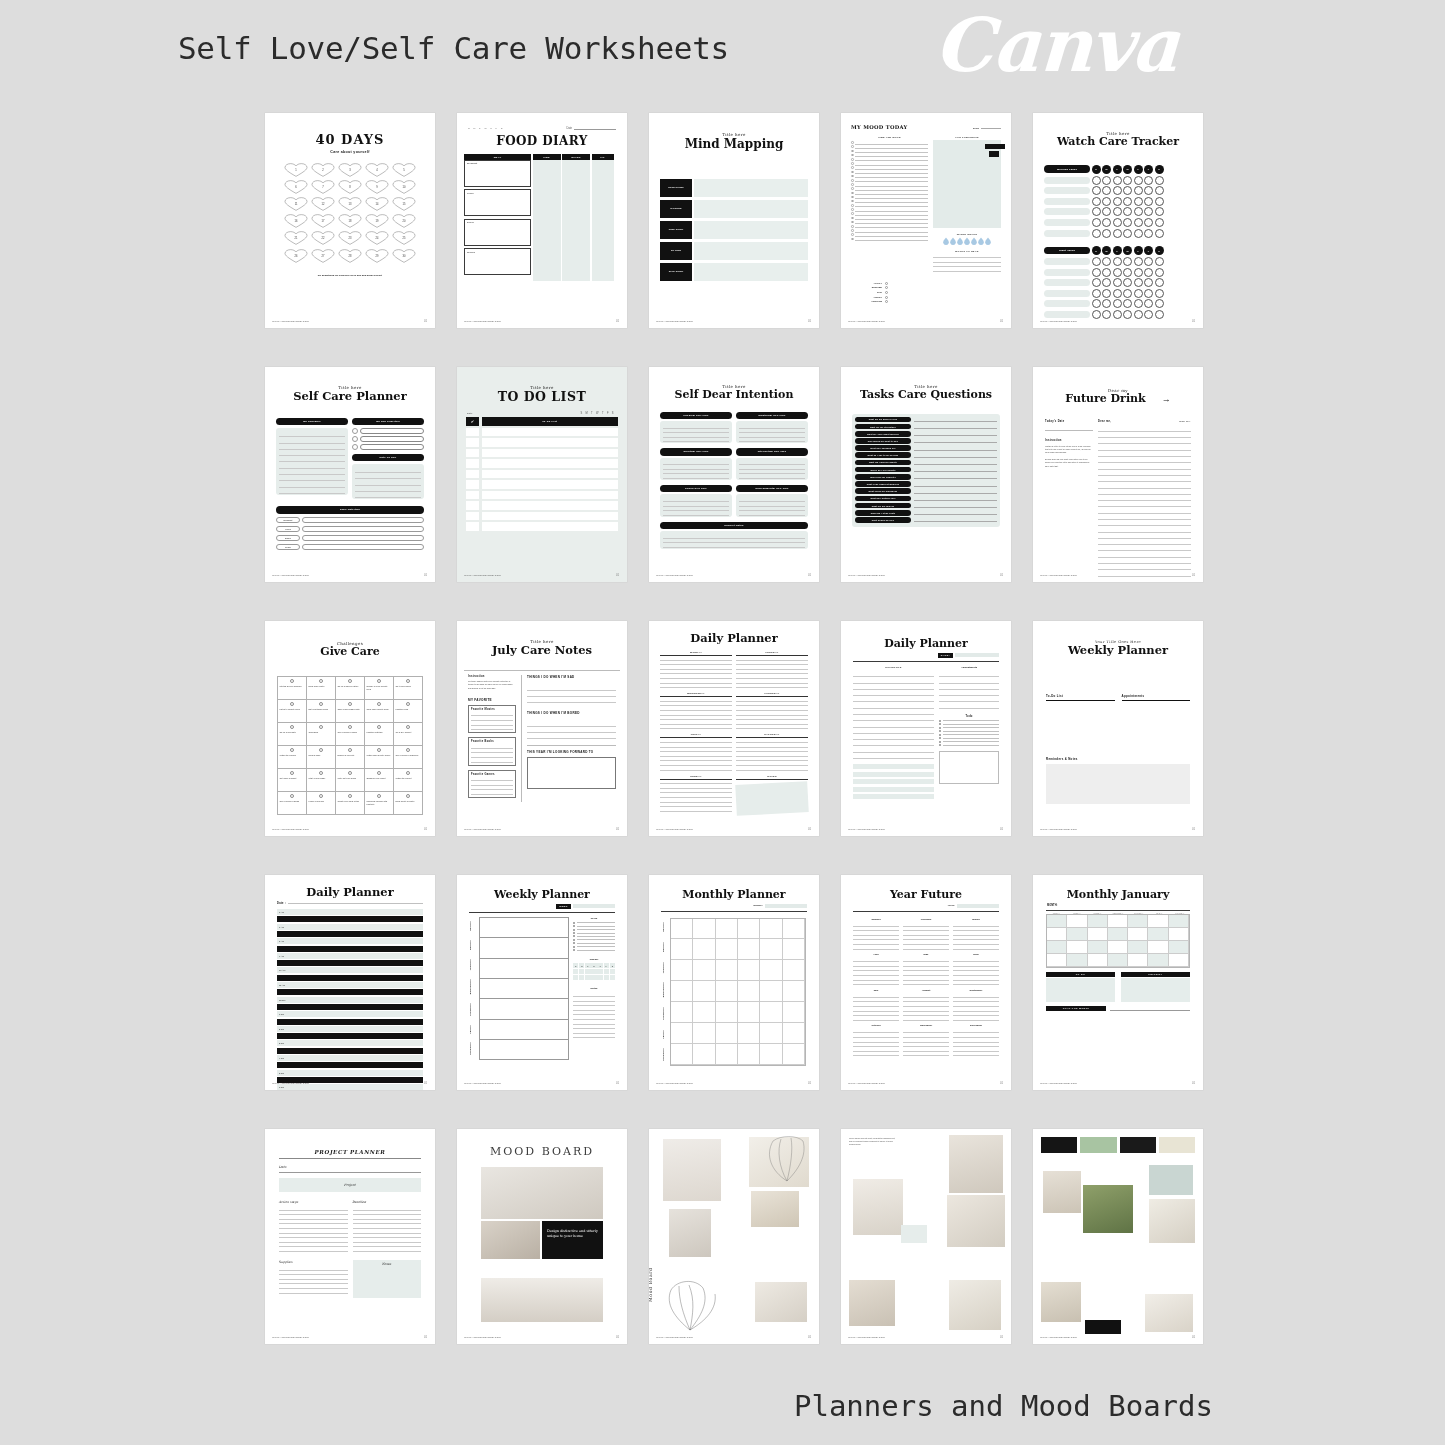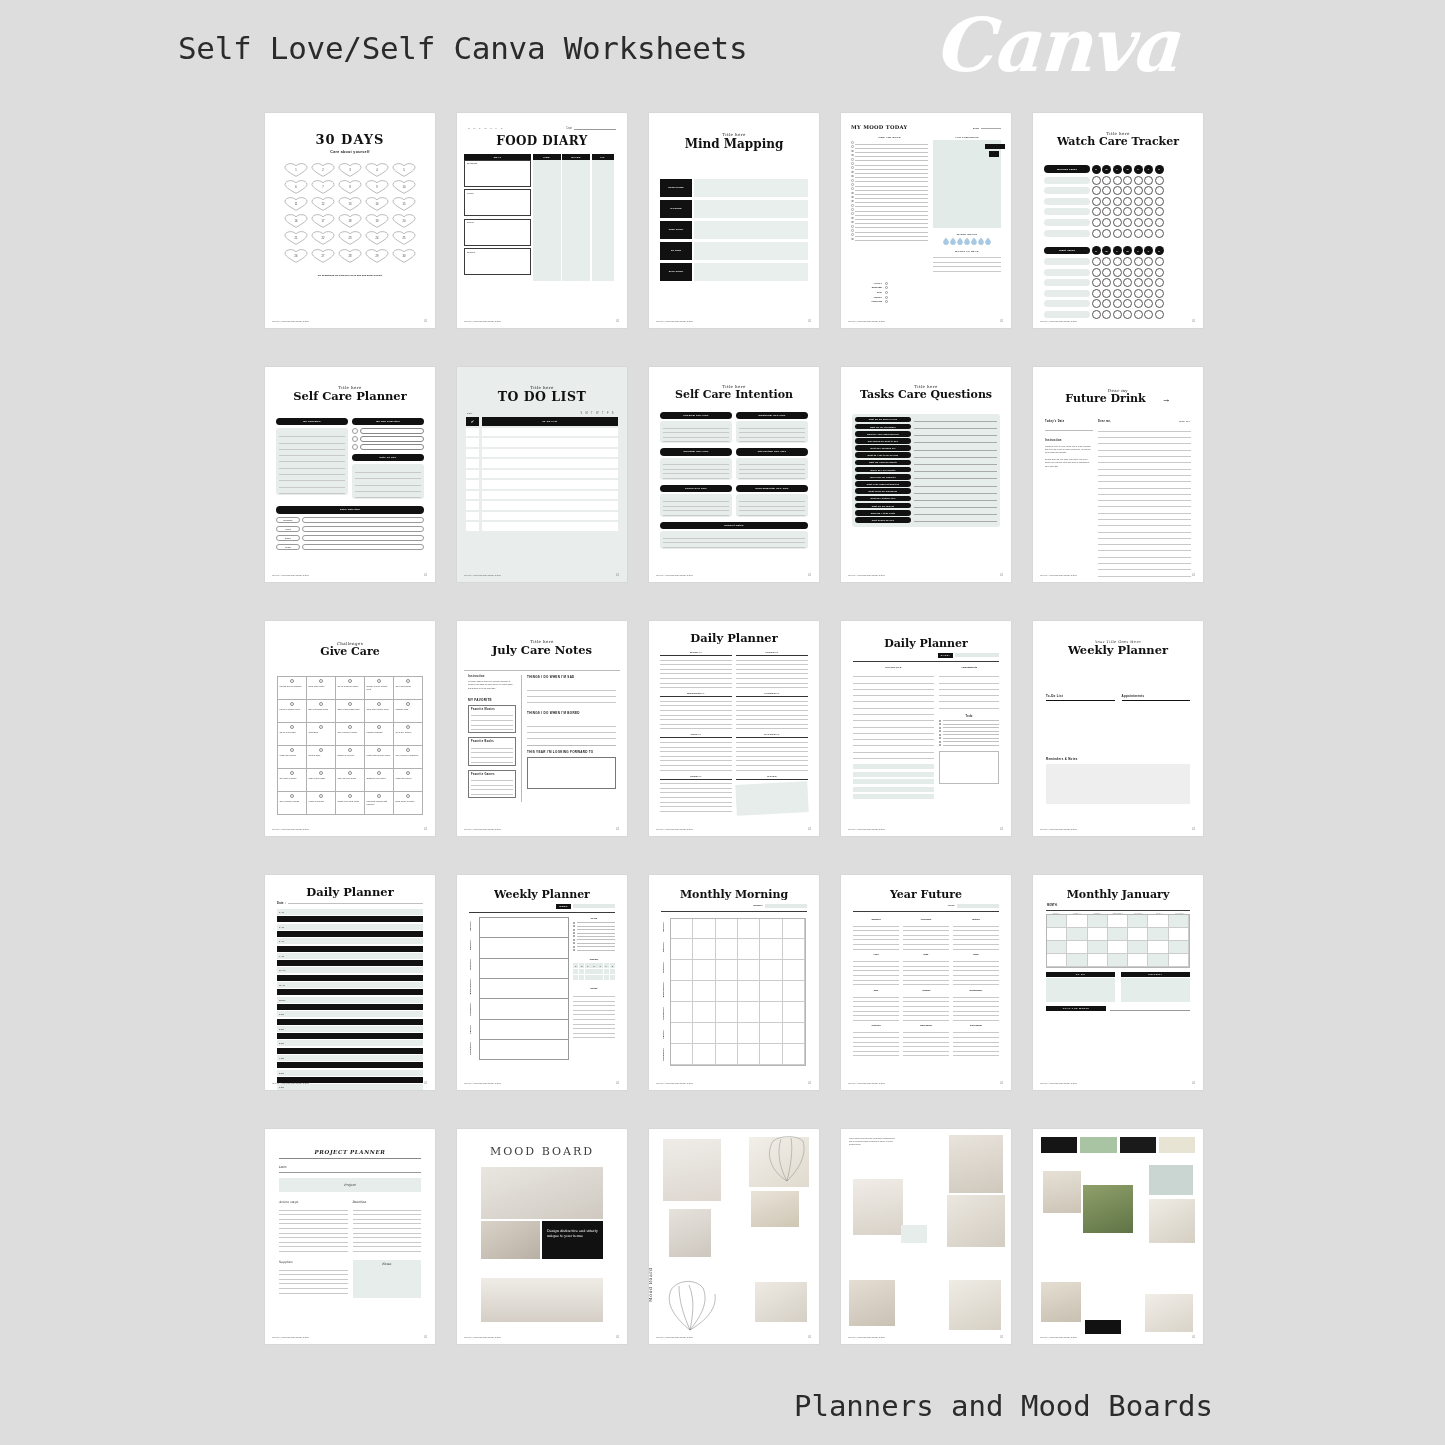--- a/index.html
+++ b/index.html
@@ -153,28 +153,28 @@
   .hr-row .t { width: 20px; font-size: 2.2px; padding-left: 2px; display: flex; align-items: center; }
   .hr-row .v { flex: 1; height: 6px; }
   .hr-row.light .t { background: #e6edeb; } .hr-row.light .v { background: #e6edeb; }
   .hr-row.dark .t { background: #111; } .hr-row.dark .v { background: #111; }
   
   .pp-title { font-family: "DejaVu Serif", serif; font-style: italic; font-weight: bold; font-size: 5.5px; text-align: center; letter-spacing: 0.6px; }
 </style>
 </head>
 <body>
 
-<div class="page-title">Self Love/Self Canva Worksheets</div>
+<div class="page-title">Self Love/Self Care Worksheets</div>
 <div class="canva-logo">Canva</div>
 
 <div class="grid">
 
   <div class="card">
     <div class="inner">
-      <div class="t-serif" style="font-size:13px;letter-spacing:1px;margin-top:13px;">30 DAYS</div>
+      <div class="t-serif" style="font-size:13px;letter-spacing:1px;margin-top:13px;">40 DAYS</div>
       <div class="t-sans" style="font-size:3.6px;margin-top:3px;letter-spacing:0.3px;">Care about yourself</div>
       <div class="hearts" id="heartsGrid">
           <div class="heart">
             <svg viewBox="0 0 24 22" preserveAspectRatio="none">
               <path d="M12 21 C4 14 1 10 1 7 C1 3.5 3.6 1 6.6 1 C9 1 11 2.6 12 4.6 C13 2.6 15 1 17.4 1 C20.4 1 23 3.5 23 7 C23 10 20 14 12 21 Z" fill="none" stroke="#888" stroke-width="0.7"></path>
             </svg>
             <span>1</span>
           </div>
           <div class="heart">
             <svg viewBox="0 0 24 22" preserveAspectRatio="none">
@@ -863,21 +863,21 @@
           </div>
         </div>
     </div>
     <div class="wmk">WWW.YOURSITEHERE.COM</div>
     <div class="pgn">01</div>
   </div>
 
   <div class="card">
     <div class="inner">
       <div class="eyebrow" style="margin-top:10px;">Title here</div>
-      <div class="t-serif" style="font-size:11px;">Self Care Intention</div>
+      <div class="t-serif" style="font-size:11px;">Self Dear Intention</div>
       <div id="sciBody" style="margin-top:11px;padding:0 4px;">
           <div class="row" style="gap: 4px; margin-bottom: 5px;">
             <div style="flex: 1 1 0%;">
               <div class="pill">Physical Self-care</div>
               <div class="mintbox lines tight" style="margin-top: 2px; padding: 3px 3px 1px;">
                 <i></i>
                 <i></i>
                 <i></i>
                 <i></i>
               </div>
@@ -1711,21 +1711,21 @@
             </div>
         </div>
       </div>
     </div>
     <div class="wmk">WWW.YOURSITEHERE.COM</div>
     <div class="pgn">01</div>
   </div>
 
   <div class="card">
     <div class="inner">
-      <div class="t-serif" style="font-size:11px;margin-top:7px;">Monthly Morning</div>
+      <div class="t-serif" style="font-size:11px;margin-top:7px;">Monthly Planner</div>
       <div class="row" style="justify-content:flex-end;align-items:center;gap:2px;margin:3px 5px 0;">
         <span style="font-size:2.4px;font-weight:bold;">MONTH:</span>
         <span style="width:42px;height:4px;background:#e2eae8;"></span>
       </div>
       <div style="border-bottom:1.1px solid #3a3a3a;margin:3px 5px 0;"></div>
       <div class="row" style="gap:2px;margin:6px 6px 0;">
         <div class="daycol" id="mpDays" style="height:148px;">
             <span>SUNDAY</span>
             <span>MONDAY</span>
             <span>TUESDAY</span>

